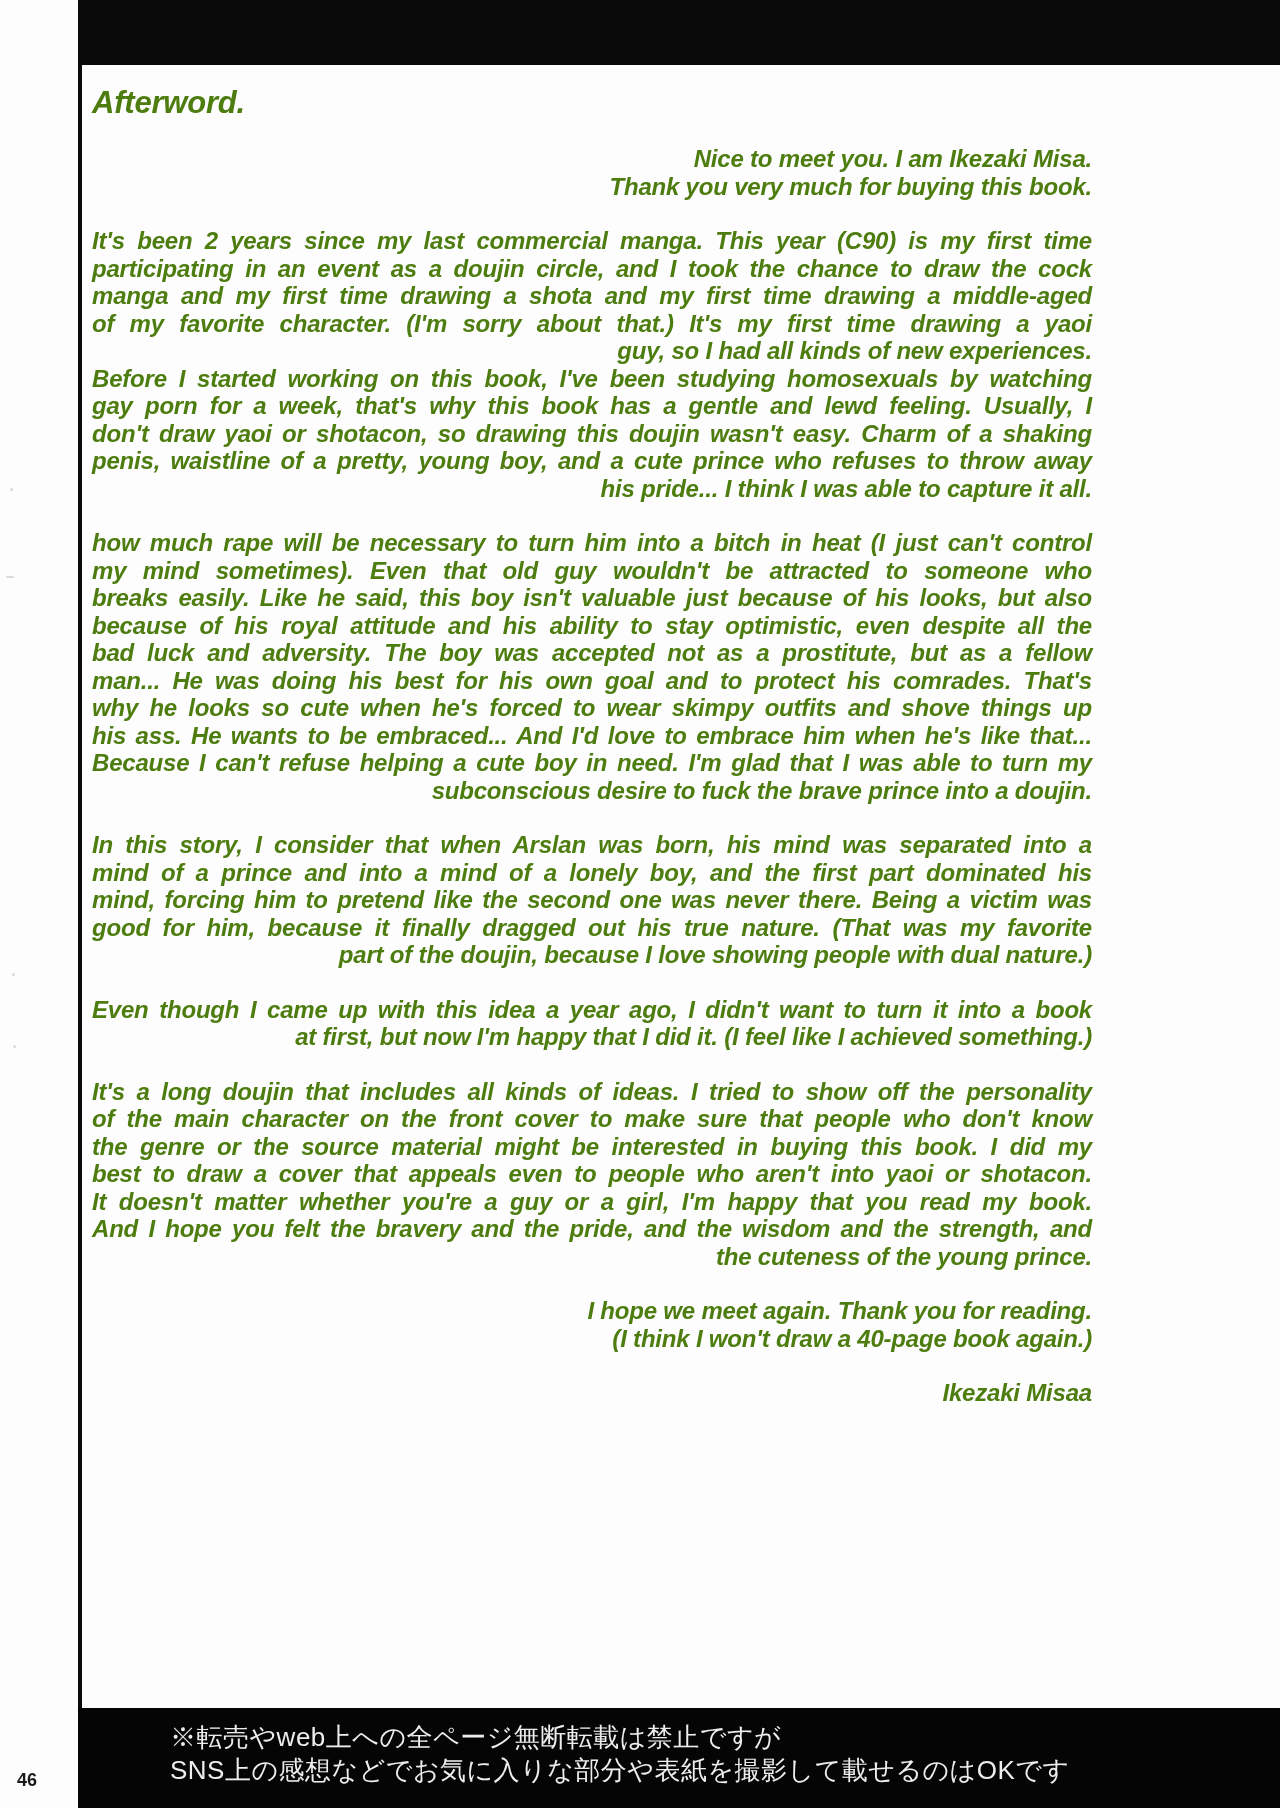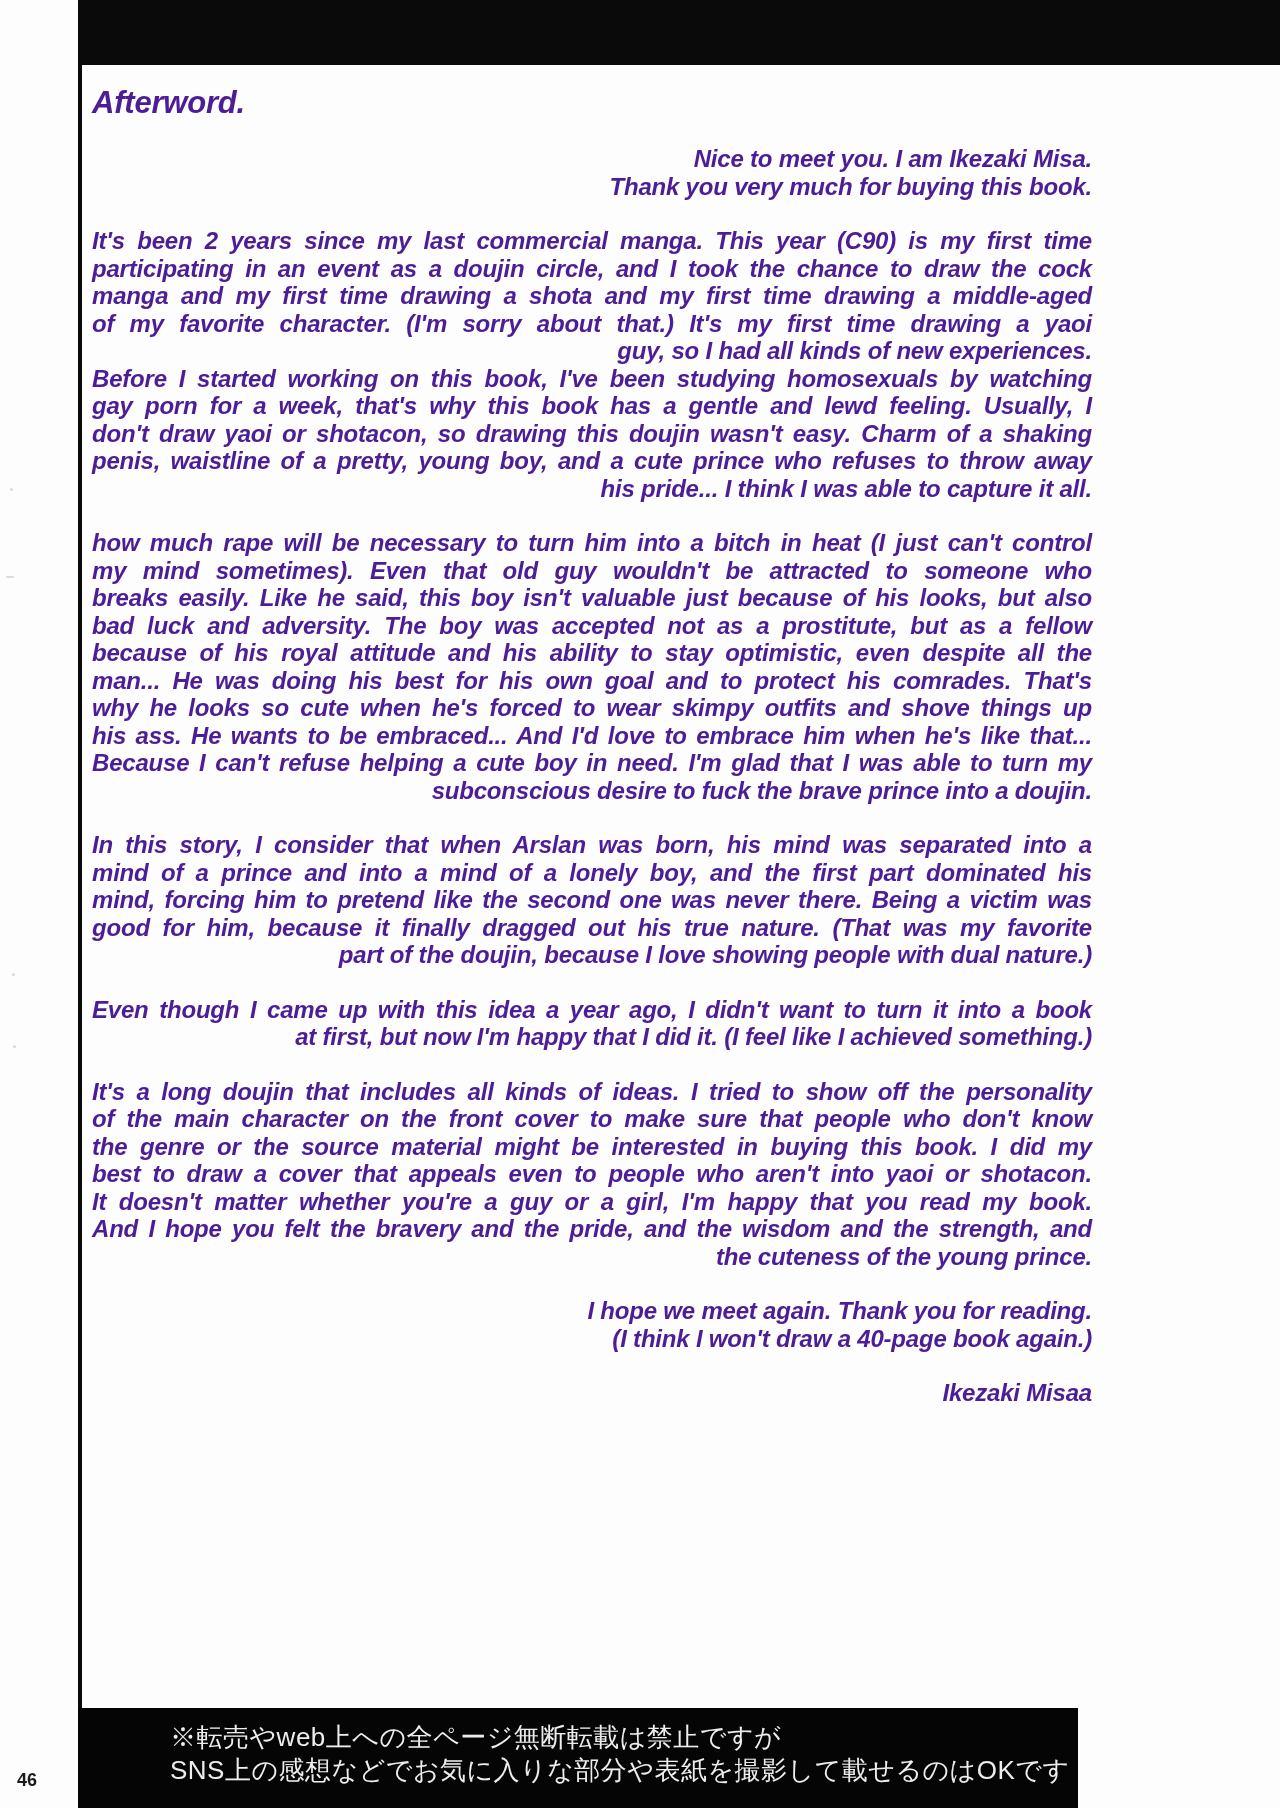--- a/index.html
+++ b/index.html
@@ -27,21 +27,21 @@
     position: absolute;
     left: 78px; top: 0;
     width: 4px; height: 1808px;
     background: #0a0a0a;
   }
   
   .text-col {
     position: absolute;
     left: 92px; top: 85px;
     width: 1000px;
-    color: #4c1d95;
+    color: #4d7c0f;
     font-style: italic;
     font-weight: 700;
     font-size: 24px;
     line-height: 27.5px;
     letter-spacing: -0.2px;
   }
   .heading {
     font-size: 31px;
     line-height: 36px;
     margin-bottom: 24px;
@@ -50,21 +50,21 @@
   .paragraph:last-child { margin-bottom: 0; }
   .line { text-align: right; }
   .line.j {
     text-align: justify;
     text-align-last: justify;
   }
   
   .footer-bar {
     position: absolute;
     left: 78px; top: 1708px;
-    width: 1000px; height: 100px;
+    width: 1202px; height: 100px;
     background: #050505;
     box-sizing: border-box;
     padding: 13px 0 0 92px;
   }
   .footer-line {
     color: #ededed;
     font-size: 26px;
     line-height: 33px;
     font-family: "Liberation Sans", sans-serif;
     letter-spacing: 0.5px;
@@ -118,22 +118,22 @@
           <div class="line j">Before I started working on this book, I've been studying homosexuals by watching</div>
           <div class="line j">gay porn for a week, that's why this book has a gentle and lewd feeling. Usually, I</div>
           <div class="line j">don't draw yaoi or shotacon, so drawing this doujin wasn't easy. Charm of a shaking</div>
           <div class="line j">penis, waistline of a pretty, young boy, and a cute prince who refuses to throw away</div>
           <div class="line">his pride... I think I was able to capture it all.</div>
         </div>
         <div class="paragraph">
           <div class="line j">how much rape will be necessary to turn him into a bitch in heat (I just can't control</div>
           <div class="line j">my mind sometimes). Even that old guy wouldn't be attracted to someone who</div>
           <div class="line j">breaks easily. Like he said, this boy isn't valuable just because of his looks, but also</div>
+          <div class="line j">because of his royal attitude and his ability to stay optimistic, even despite all the</div>
           <div class="line j">bad luck and adversity. The boy was accepted not as a prostitute, but as a fellow</div>
-          <div class="line j">because of his royal attitude and his ability to stay optimistic, even despite all the</div>
           <div class="line j">man... He was doing his best for his own goal and to protect his comrades. That's</div>
           <div class="line j">why he looks so cute when he's forced to wear skimpy outfits and shove things up</div>
           <div class="line j">his ass. He wants to be embraced... And I'd love to embrace him when he's like that...</div>
           <div class="line j">Because I can't refuse helping a cute boy in need. I'm glad that I was able to turn my</div>
           <div class="line">subconscious desire to fuck the brave prince into a doujin.</div>
         </div>
         <div class="paragraph">
           <div class="line j">In this story, I consider that when Arslan was born, his mind was separated into a</div>
           <div class="line j">mind of a prince and into a mind of a lonely boy, and the first part dominated his</div>
           <div class="line j">mind, forcing him to pretend like the second one was never there. Being a victim was</div>

